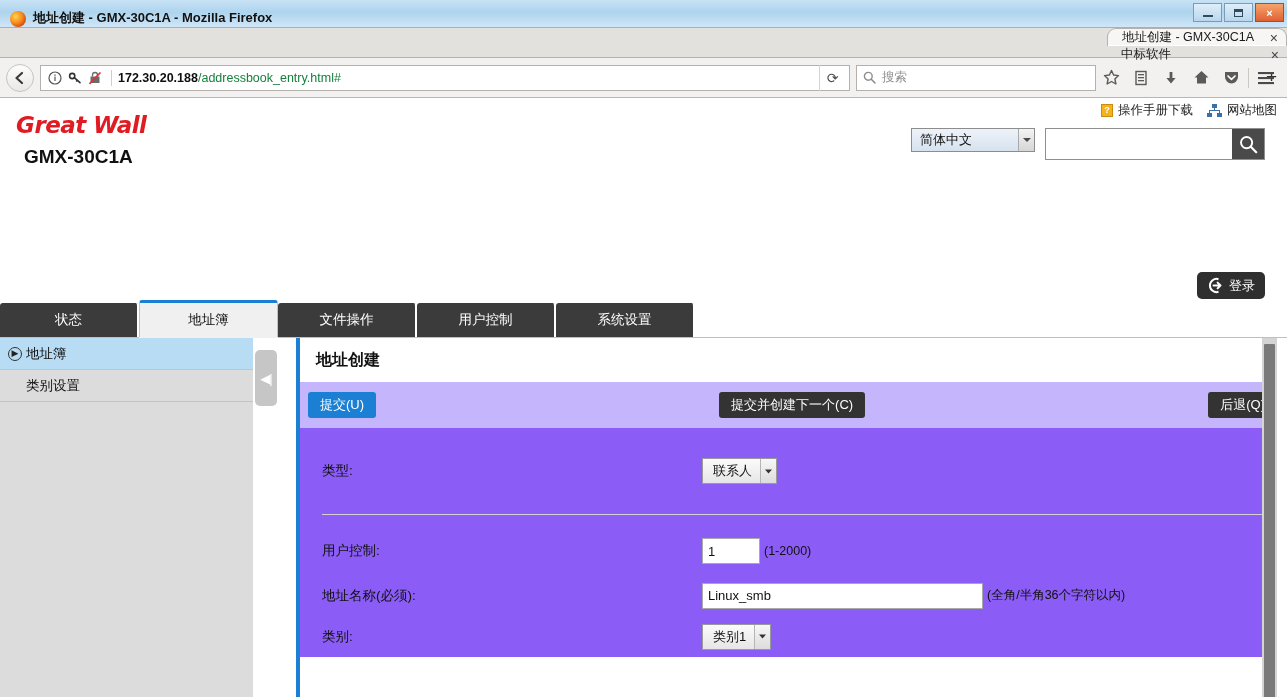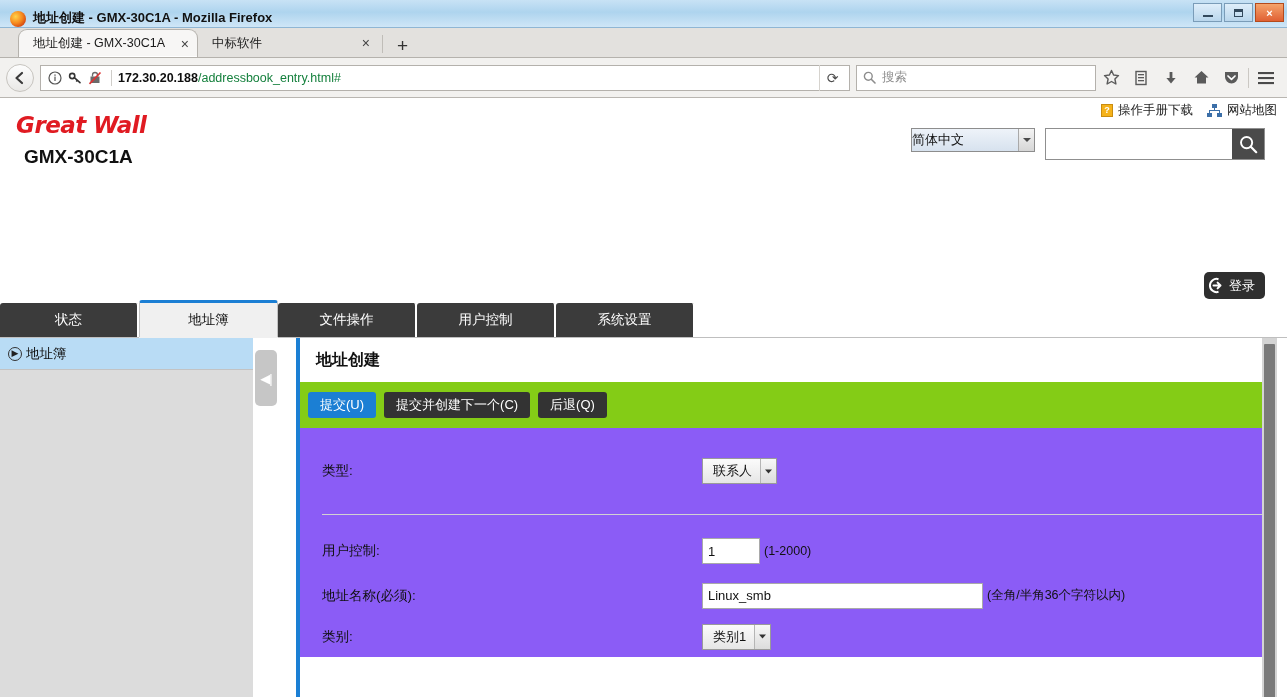--- a/index.html
+++ b/index.html
@@ -43,20 +43,21 @@
   }
   .win-btn .glyph-min { display:block; width:10px; height:2px; background:#33495c; margin-top:6px; }
   .win-btn .glyph-max { display:block; width:9px; height:8px; border:1.5px solid #33495c; border-top-width:3px; }
 
   .tabstrip {
     height: 30px;
     background: #e3e1de;
     display: flex; align-items: flex-end;
     padding-left: 18px;
     border-bottom: 1px solid #b5b2ad;
+    flex-direction: column;
   }
   .tab {
     height: 28px;
     display: flex; align-items: center;
     padding: 0 8px 0 14px;
     font-size: 12.5px; color: #1a1a1a;
     border-top-left-radius: 9px; border-top-right-radius: 9px;
     position: relative;
     min-width: 180px;
   }
@@ -142,21 +143,21 @@
   .model {
     position: absolute; left: 24px; top: 48px;
     font-size: 19px; font-weight: bold; color: #111;
   }
   .lang-select {
     position: absolute; right: 252px; top: 30px;
     width: 124px; height: 24px;
     border: 1px solid #8d8d8d;
     background: linear-gradient(to bottom, #eef3f9, #d7e2ee);
     font-size: 13px; color: #111;
-    display: flex; align-items: center; 
+    display: flex; align-items: center; padding-left: 8px;
   }
   .lang-select .arrow {
     margin-left: auto; width: 16px; height: 100%;
     border-left: 1px solid #a9a9a9;
     background: linear-gradient(to bottom,#f4f4f4,#d6d6d6);
     display:flex; align-items:center; justify-content:center;
   }
   .site-search {
     position: absolute; right: 22px; top: 30px;
     display: flex; height: 32px; border: 1px solid #8f8f8f;
@@ -166,21 +167,21 @@
     background: #fff;
   }
   .site-search .sbtn {
     width: 32px; background: #4a4a4a;
     display: flex; align-items: center; justify-content: center;
   }
   .login-box {
     position: absolute; right: 22px; top: 174px;
     background: #2f2f2f; color: #fff; border-radius: 5px;
     height: 27px; display: flex; align-items: center; gap: 5px;
-    padding: 0 10px 0 3px; font-size: 13px;
+    padding: 0 10px 0 10px; font-size: 13px;
   }
 
   
   .mtabs {
     position: absolute; left: 0; top: 206px; right: 0; height: 34px;
     background: #fff;
     display: flex; align-items: flex-end;
     border-bottom: 1px solid #bfbfbf;
   }
   .mtab {
@@ -232,23 +233,24 @@
     border-left: 4px solid #1b7fd4;
     overflow: hidden;
   }
   .content-inner { position: relative; height: 100%; }
   .page-title {
     height: 44px; display: flex; align-items: center;
     padding-left: 16px; font-size: 16px; font-weight: bold; color: #111;
     background: #fff;
   }
   .btnbar {
-    height: 46px; background: #84cc16;
-    display: flex; align-items: center; gap: 8px;
+    height: 46px; background: #c4b5fd;
+    display: flex; align-items: center; gap: 0;
     padding-left: 8px;
+    justify-content: space-between;
   }
   .abtn {
     height: 26px; border-radius: 3px;
     display: flex; align-items: center; justify-content: center;
     padding: 0 12px; font-size: 13px; color: #fff;
     background: #333;
   }
   .abtn.primary { background: #1b7fd4; }
 
   .form { padding: 20px 0 0 22px; background: #8b5cf6; }
@@ -459,20 +461,23 @@
     <div class="mtab">系统设置</div>
   </div>
 
   <div class="body-area">
 
     <div class="sidebar">
       <div class="side-item active">
         <span class="side-arrow">▶</span>
         <span>地址簿</span>
       </div>
+      <div class="side-item">
+        <span style="margin-left:18px;">类别设置</span>
+      </div>
     </div>
 
     <div class="collapse-handle">◀|</div>
 
     <div class="content">
       <div class="content-inner">
 
         <div class="page-title">地址创建</div>
 
         <div class="btnbar">

